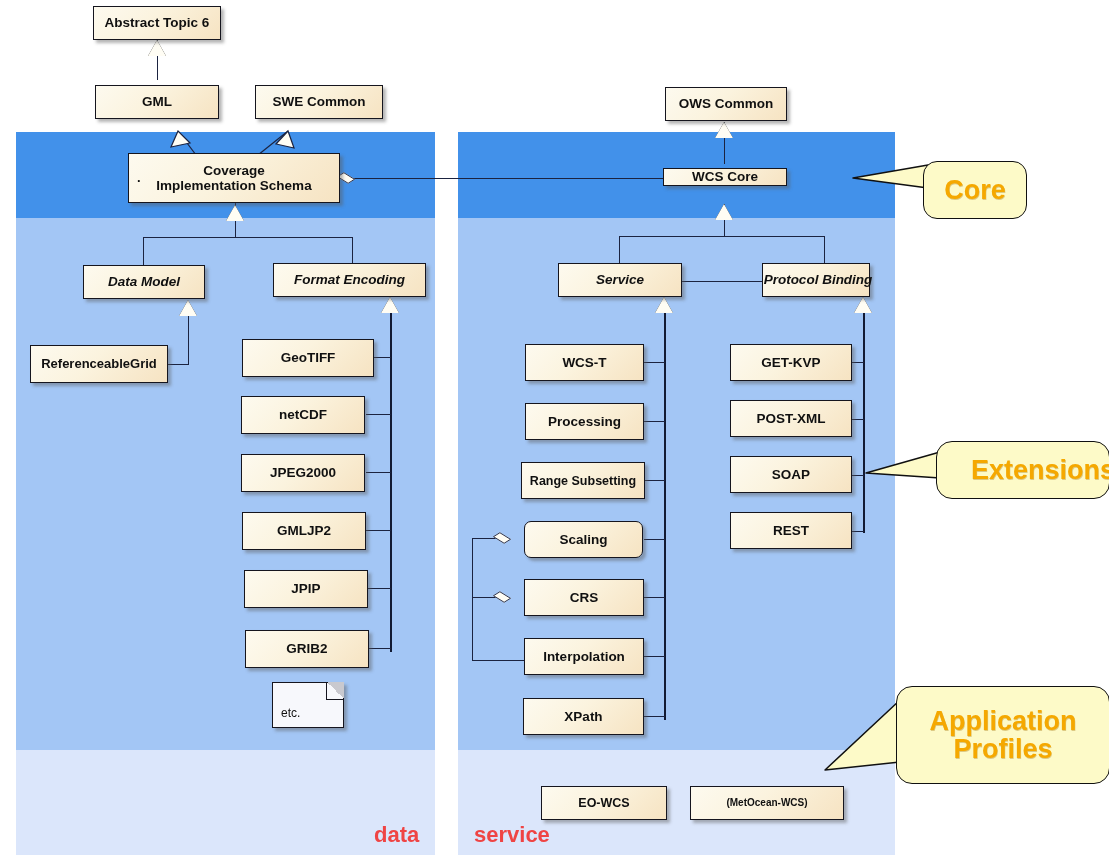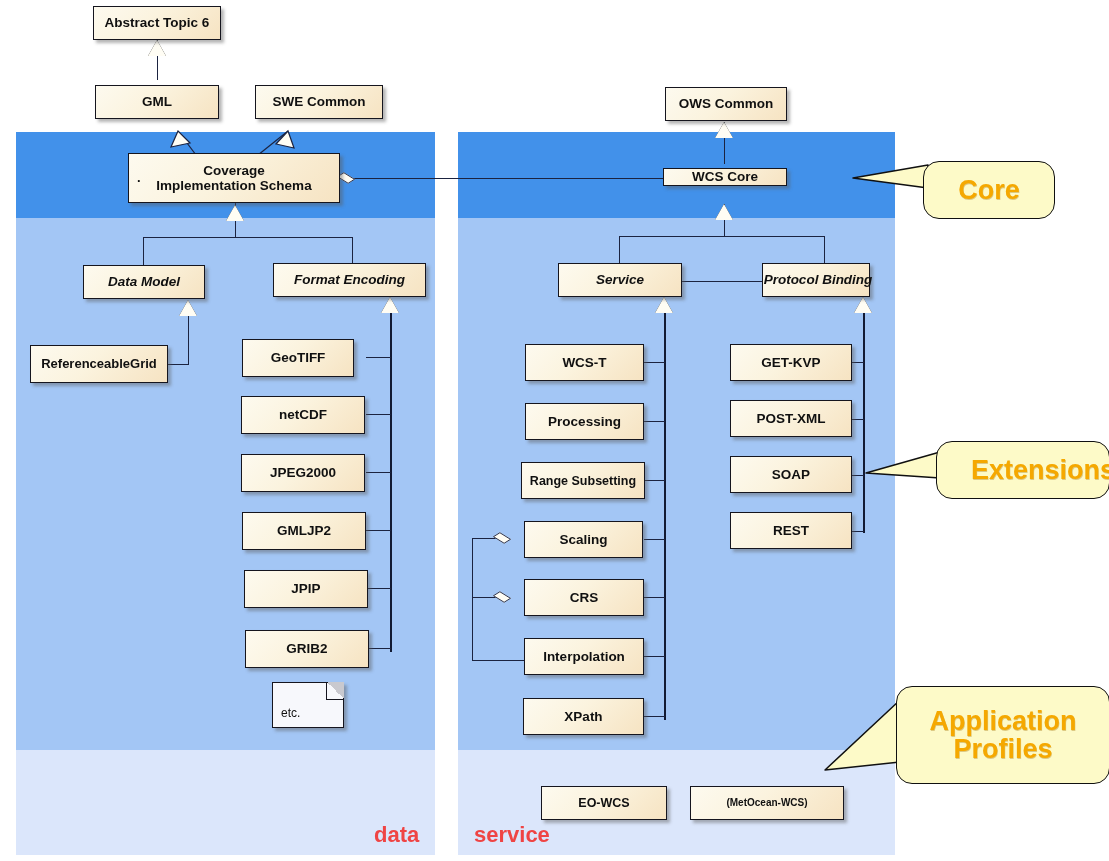--- a/index.html
+++ b/index.html
@@ -191,21 +191,21 @@
   </div>
 
   <div class="box italic" style="left:273px;top:263px;width:153px;height:34px;">
     <span>Format Encoding</span>
   </div>
 
   <div class="box" style="left:30px;top:345px;width:138px;height:38px;">
     <span style="font-size:13px;">ReferenceableGrid</span>
   </div>
 
-  <div class="box" style="left:242px;top:339px;width:112px;height:38px;">
+  <div class="box" style="left:242px;top:339px;width:132px;height:38px;">
     <span>GeoTIFF</span>
   </div>
   <div class="box" style="left:241px;top:396px;width:124px;height:38px;">
     <span>netCDF</span>
   </div>
   <div class="box" style="left:241px;top:454px;width:124px;height:38px;">
     <span>JPEG2000</span>
   </div>
   <div class="box" style="left:242px;top:512px;width:124px;height:38px;">
     <span>GMLJP2</span>
@@ -240,21 +240,21 @@
 
   <div class="box" style="left:525px;top:344px;width:119px;height:37px;">
     <span>WCS-T</span>
   </div>
   <div class="box" style="left:525px;top:403px;width:119px;height:37px;">
     <span>Processing</span>
   </div>
   <div class="box" style="left:521px;top:462px;width:124px;height:37px;">
     <span style="font-size:12.5px;">Range Subsetting</span>
   </div>
-  <div class="box" style="left:524px;top:521px;width:119px;height:37px;">
+  <div class="box" style="left:524px;top:521px;width:119px;height:37px;border-radius:7px;">
     <span>Scaling</span>
   </div>
   <div class="box" style="left:524px;top:579px;width:120px;height:37px;">
     <span>CRS</span>
   </div>
   <div class="box" style="left:524px;top:638px;width:120px;height:37px;">
     <span>Interpolation</span>
   </div>
   <div class="box" style="left:523px;top:698px;width:121px;height:37px;">
     <span>XPath</span>
@@ -282,21 +282,21 @@
 
   <svg style="position:absolute;left:0;top:0;width:1109px;height:861px;pointer-events:none;">
 
     <polygon points="853,178 928,165 928,188" fill="#fdfac8" stroke="#101010" stroke-width="1.5" stroke-linejoin="round"></polygon>
 
     <polygon points="866,473 940,452 940,478" fill="#fdfac8" stroke="#101010" stroke-width="1.5" stroke-linejoin="round"></polygon>
 
     <polygon points="825,770 900,700 900,762" fill="#fdfac8" stroke="#101010" stroke-width="1.5" stroke-linejoin="round"></polygon>
   </svg>
 
-  <div class="callout c1" style="left:923px;top:161px;width:132px;height:58px;">
+  <div class="callout c1" style="left:923px;top:161px;width:104px;height:58px;border-radius:14px;">
     <span>Core</span>
   </div>
 
   <div class="callout c2" style="left:936px;top:441px;width:174px;height:58px;">
     <span>Extensions</span>
   </div>
 
   <div class="callout c3" style="left:896px;top:686px;width:214px;height:98px;flex-direction:column;">
     <span>Application</span>
     <span>Profiles</span>

